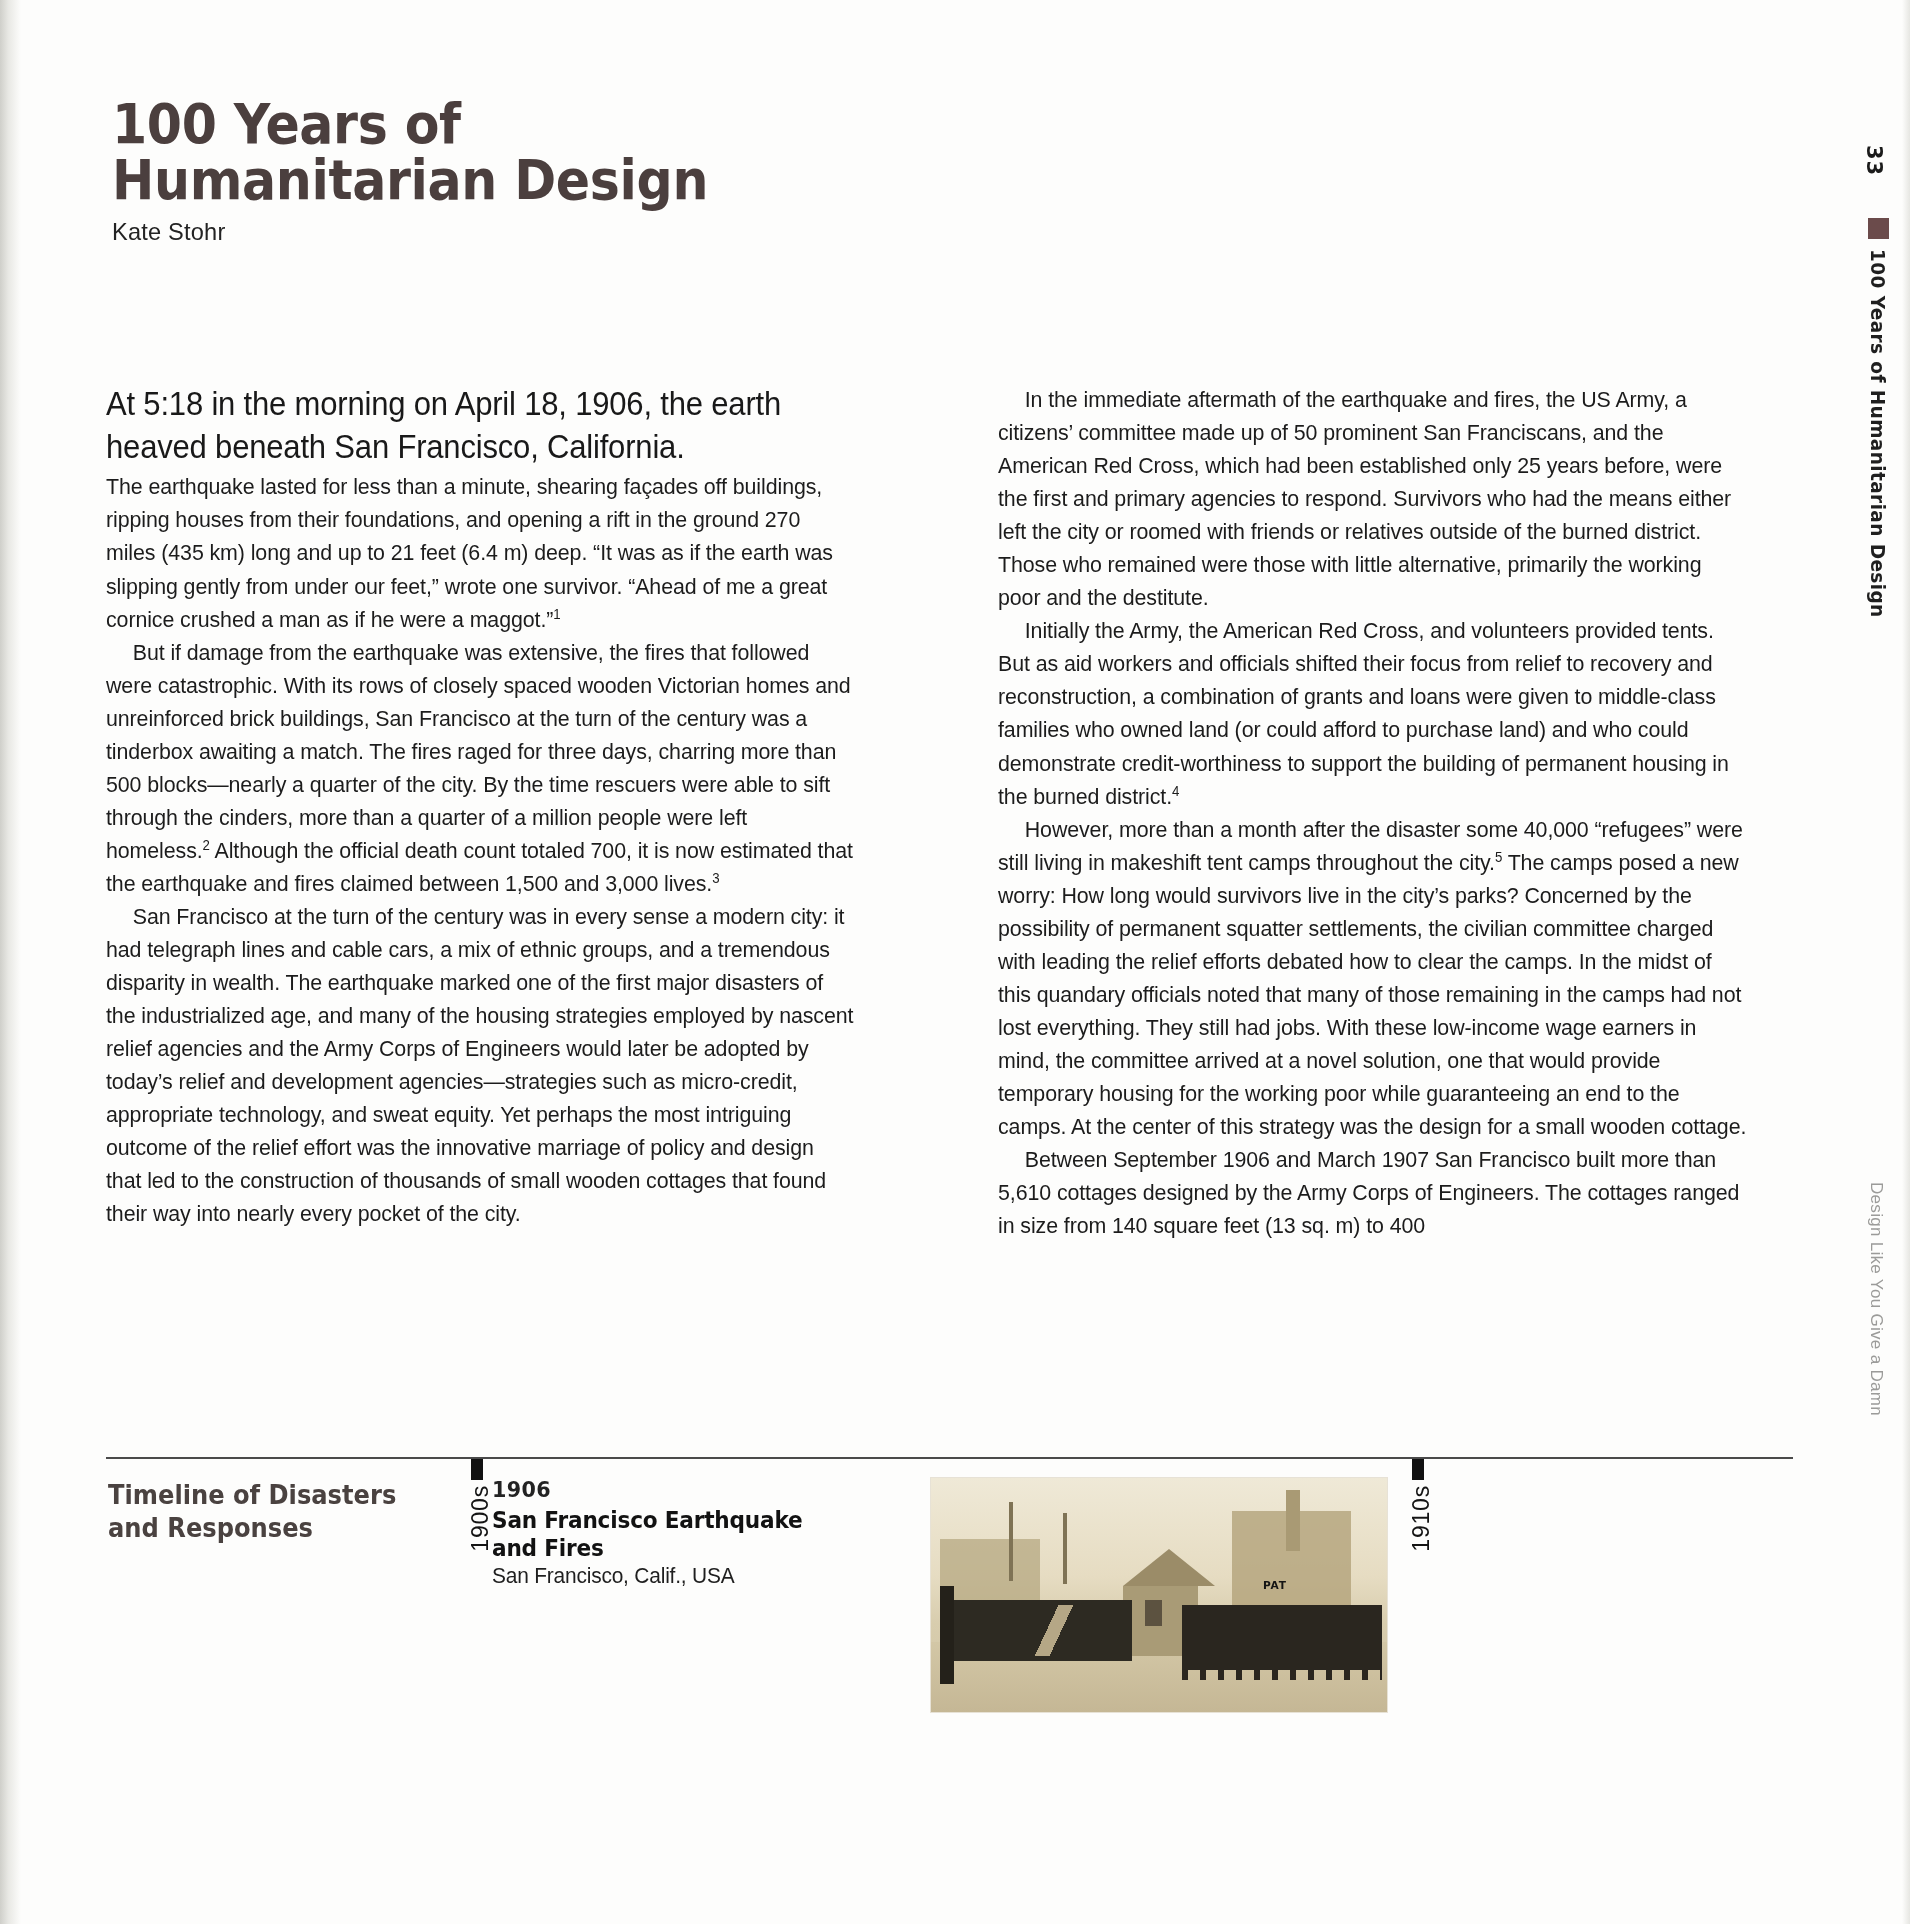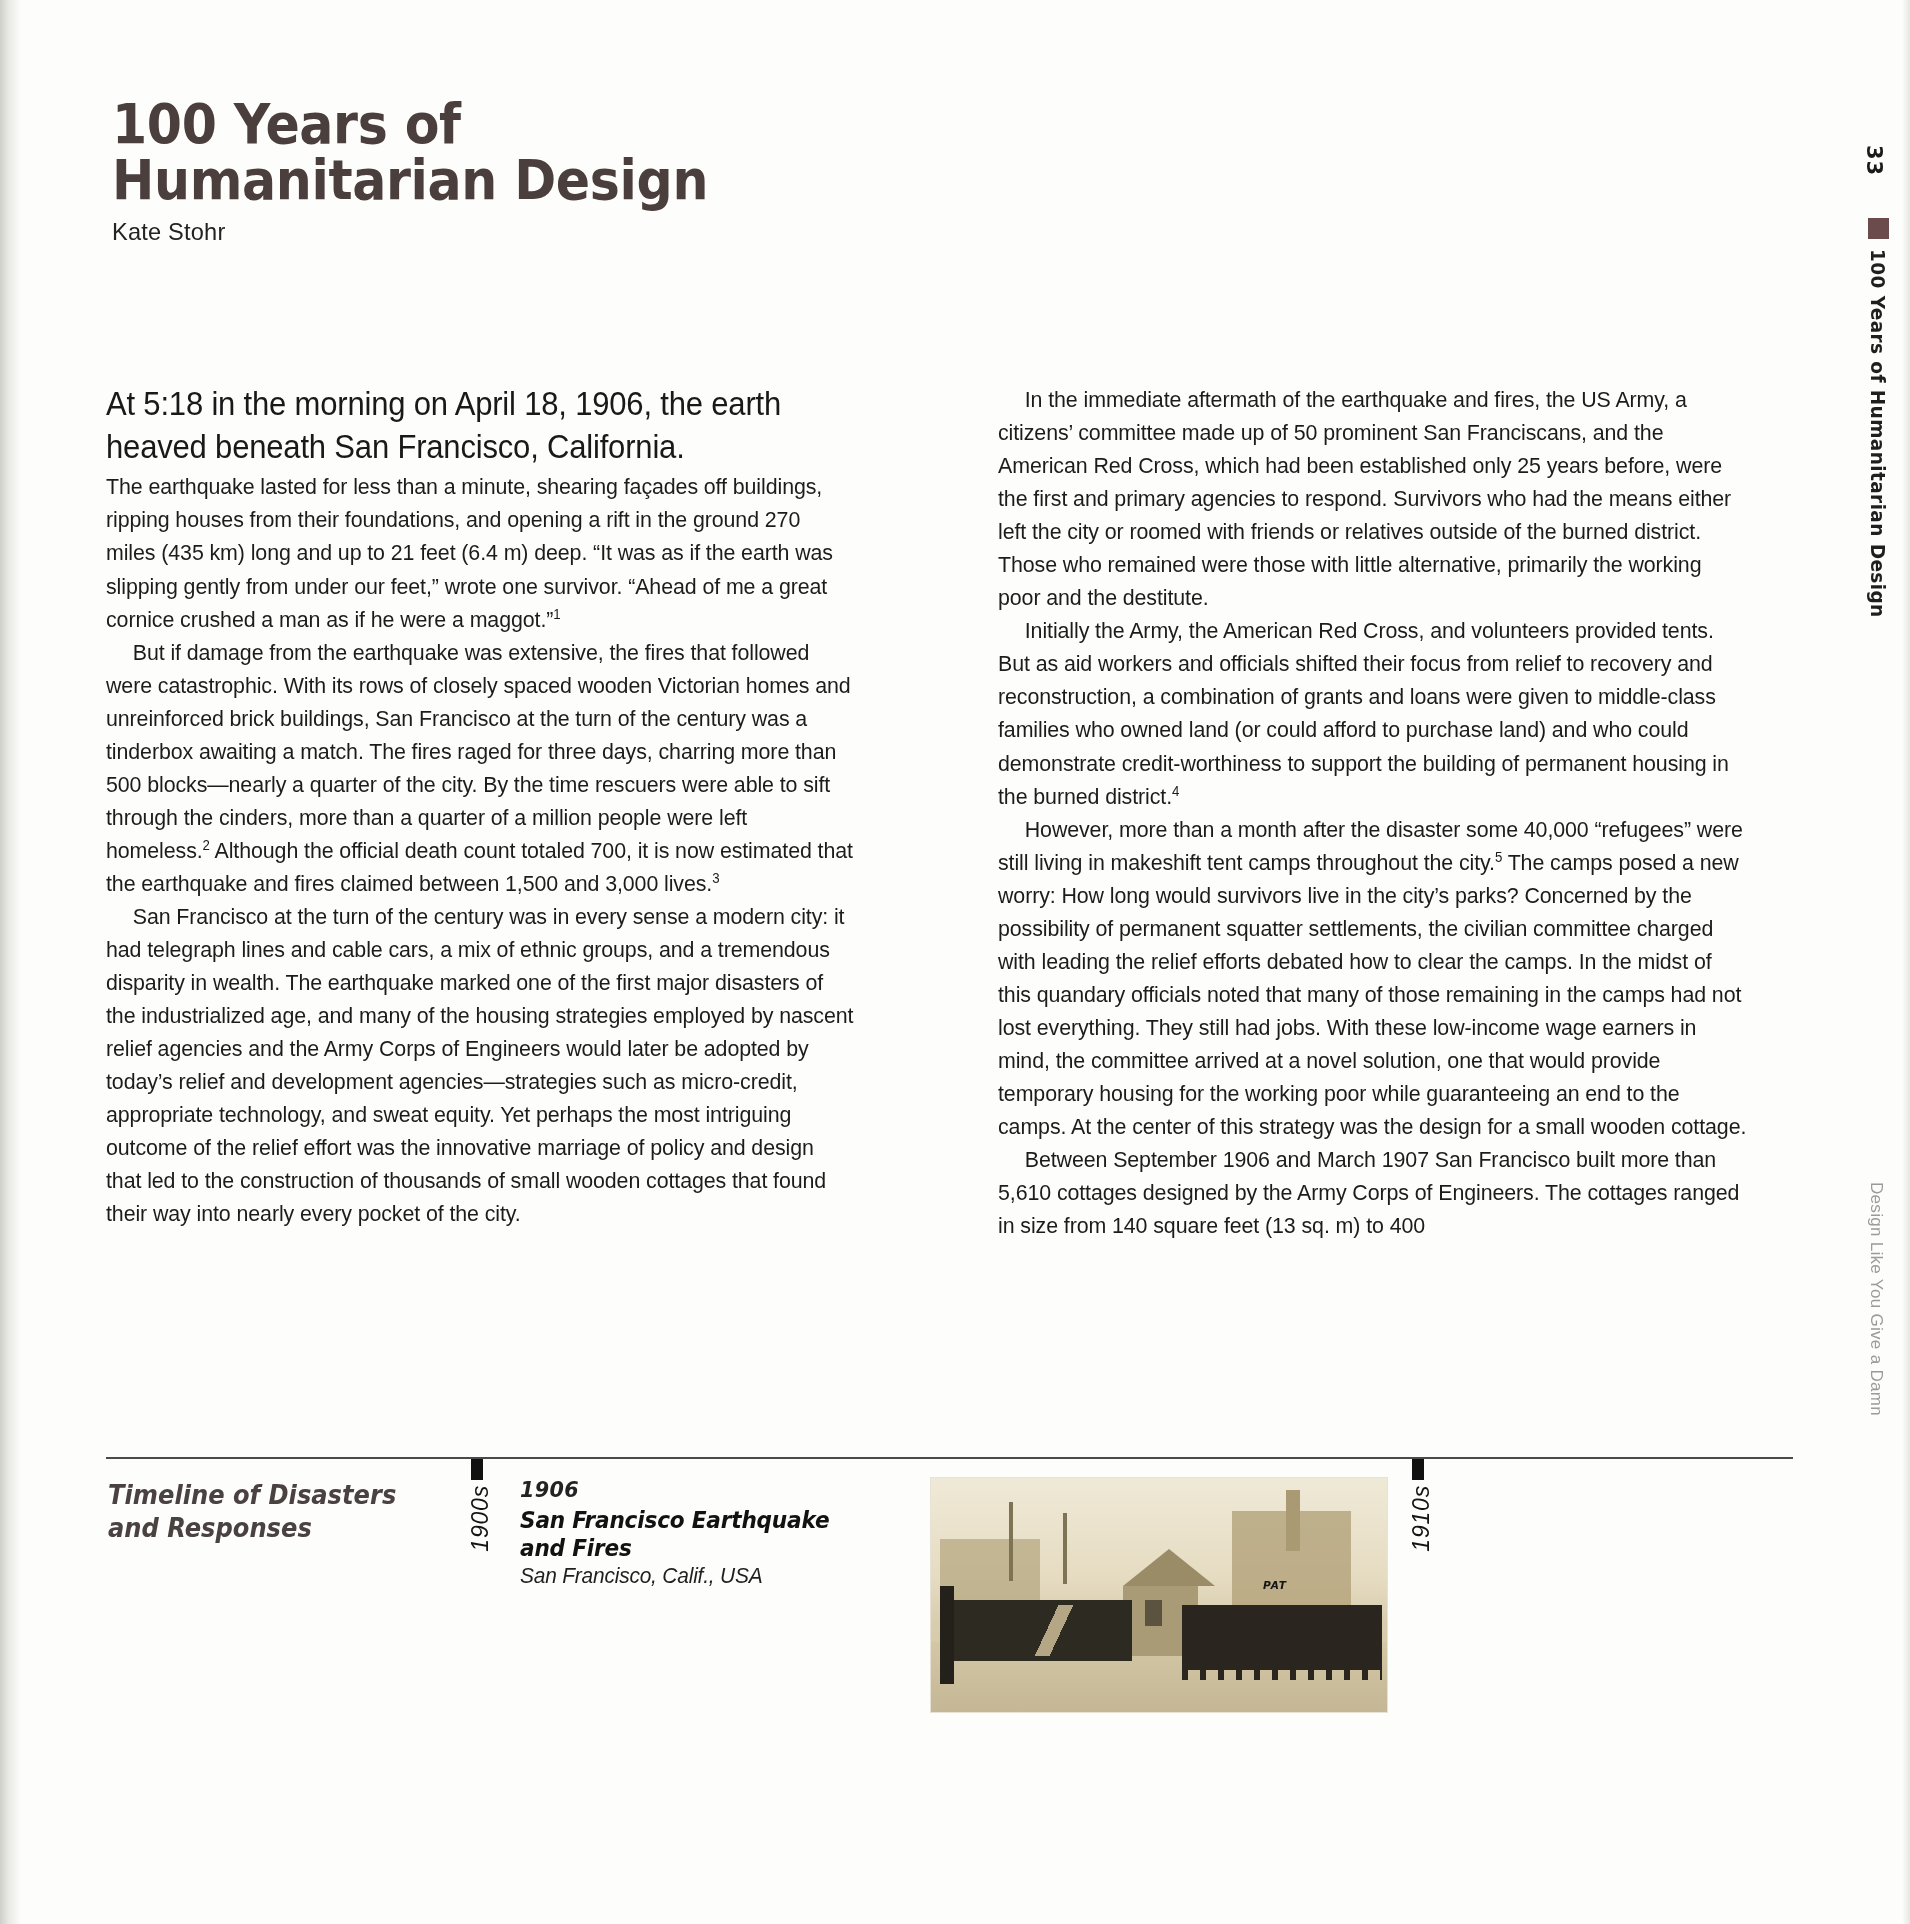--- a/index.html
+++ b/index.html
@@ -115,21 +115,20 @@
   }
   .timeline-rule {
     width: 100%;
     height: 2.4px;
     background: #4a4a4a;
     position: relative;
   }
   .timeline-body {
     position: relative;
     height: 269px;
-    font-style: italic;
   }
 
   .timeline-heading {
     position: absolute;
     left: 1.6px;
     top: 19.5px;
     width: 350px;
     font-family: "DejaVu Sans", sans-serif;
     font-weight: 700;
     font-size: 26px;
@@ -391,21 +390,21 @@
       <div class="timeline-heading">
         <span>Timeline of Disasters</span><br>
         <span>and Responses</span>
       </div>
 
       <div class="decade" style="left:365px">
         <div class="tick"></div>
         <div class="decade-label">1900s</div>
       </div>
 
-      <div class="entry" style="left:414px; width:375px">
+      <div class="entry" style="left:386px; width:375px">
         <div class="year">1906</div>
         <div class="ev-title">San Francisco Earthquake and Fires</div>
         <div class="ev-place">San Francisco, Calif., USA</div>
       </div>
 
       <div class="tl-photo">
         <div class="ph-sky"></div>
         <div class="ph-blockL"></div>
         <div class="ph-blockR"></div>
         <div class="ph-chimney"></div>

